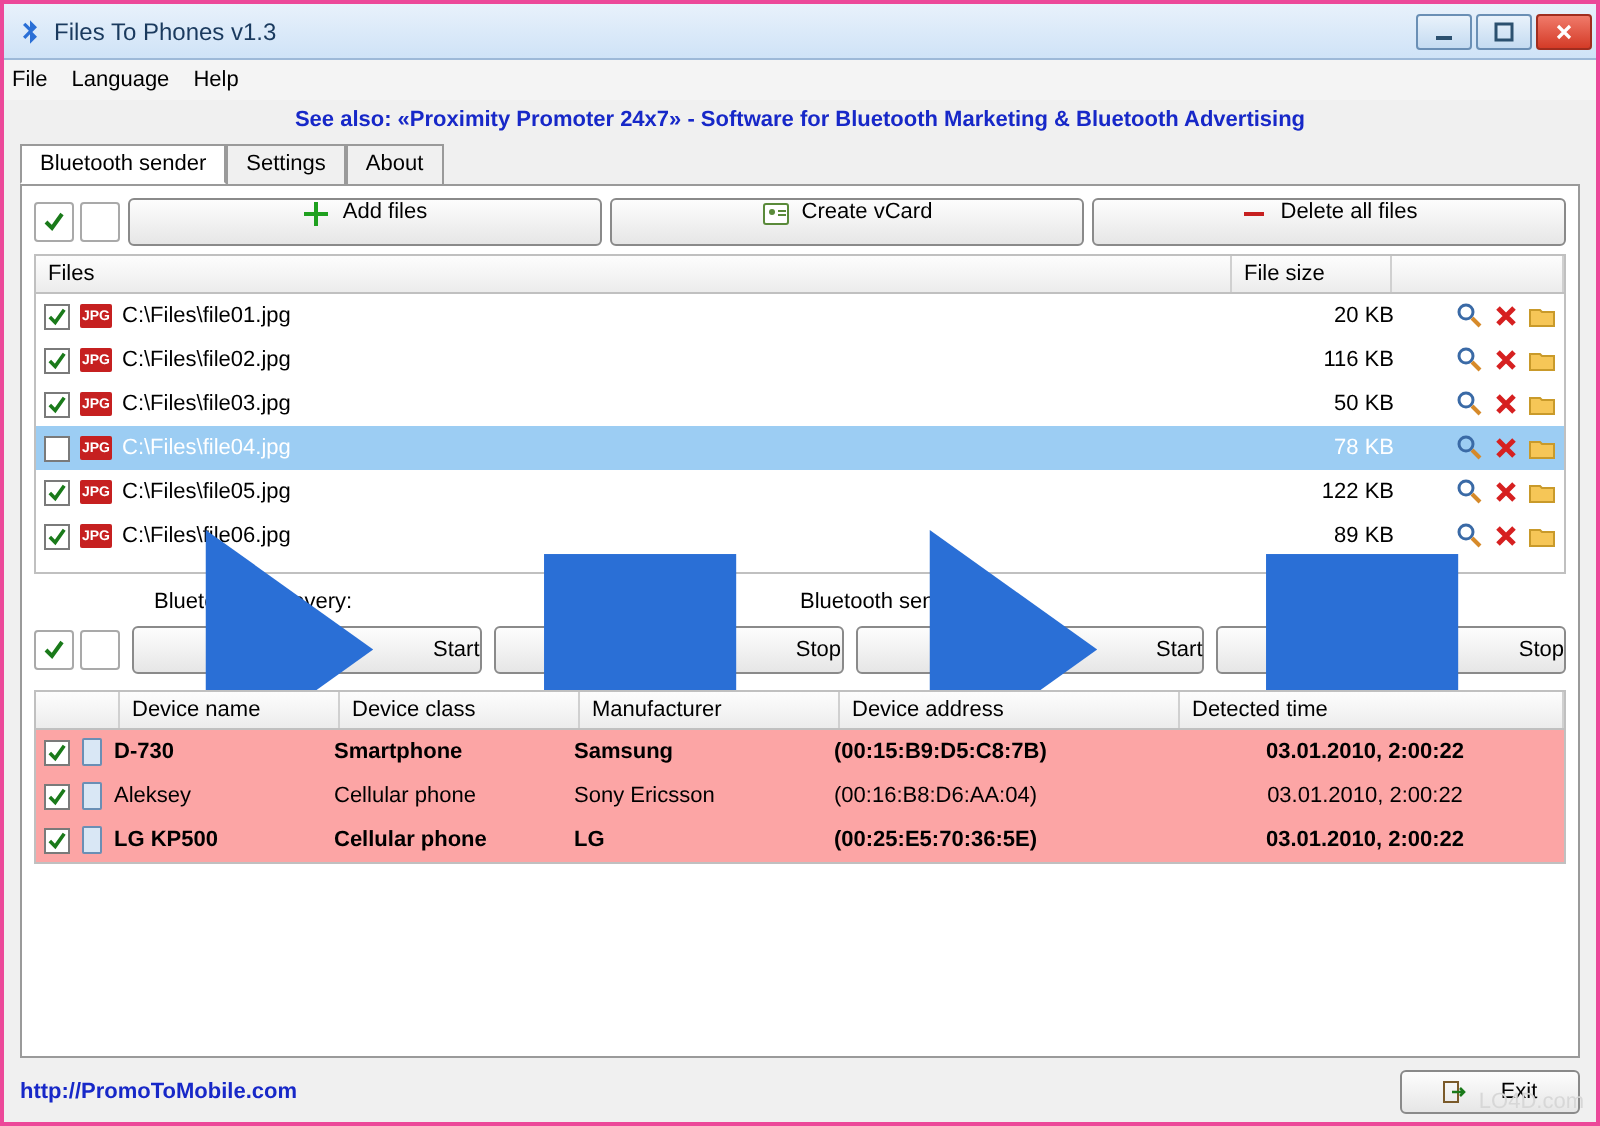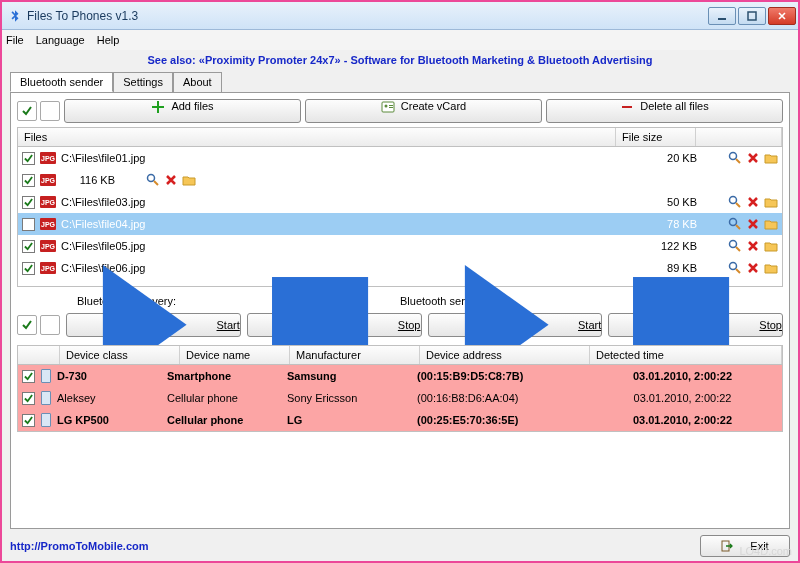--- a/index.html
+++ b/index.html
@@ -48,21 +48,21 @@
 .file-row .path { flex:1; }
 .file-row .size { width:60px; text-align:right; padding-right:6px; }
 .file-row .actions { width:70px; display:flex; gap:4px; justify-content:flex-end; }
 .act-ico { width:14px; height:14px; cursor:pointer; }
 
 .section-labels { display:flex; padding: 4px 60px 2px 60px; }
 .section-labels .lbl { flex:1; }
 
 .discovery-row { display:flex; gap:6px; align-items:center; }
 .discovery-row .half { flex:1; display:flex; gap:6px; }
-.medbtn { flex:1; height:24px; border:1px solid #8a8a8a; border-radius:3px; background:linear-gradient(#fdfdfd,#e6e6e6); display:flex; align-items:center; justify-content:center; gap:6px; cursor:pointer;text-decoration:underline; }
+.medbtn { flex:1; height:24px; border:1px solid #8a8a8a; border-radius:3px; background:linear-gradient(#fdfdfd,#e6e6e6); display:flex; align-items:center; justify-content:center; gap:6px; cursor:pointer; }
 
 .dev-header { display:flex; background:linear-gradient(#fdfdfd,#ececec); border:1px solid #c0c0c0; height:20px; align-items:center; margin-top:4px; }
 .dev-header .col { padding: 0 6px; border-right:1px solid #d0d0d0; height:100%; display:flex; align-items:center; }
 .dev-list { border:1px solid #c0c0c0; border-top:none; background:#fca5a5; }
 .dev-row { display:flex; align-items:center; height:22px; padding:0 4px; }
 .dev-row.bold { font-weight:bold; }
 .dev-row .chk { width:13px; height:13px; border:1px solid #7a7a7a; background:#fff; display:flex; align-items:center; justify-content:center; margin-right:6px; }
 .dev-row .chk.on svg { width:9px; height:9px; }
 .phone-icon { width:10px; height:14px; background:#d9e7f5; border:1px solid #6a8fb5; border-radius:1px; margin-right:6px; }
 .dc-name { width:110px; }
@@ -184,20 +184,21 @@
               </svg>
             </div>
           </div>
           <div class="file-row">
             <div class="chk on">
               <svg viewBox="0 0 10 10">
                 <path d="M1 5l3 3 5-7" stroke="#1a7a1a" stroke-width="2" fill="none"></path>
               </svg>
             </div>
             <div class="jpg-icon">JPG</div>
+            <div class="path">C:\Files\file02.jpg</div>
             <div class="size">116 KB</div>
             <div class="actions">
               <svg class="act-ico" viewBox="0 0 14 14">
                 <circle cx="5" cy="5" r="3.5" fill="none" stroke="#3a6aa6" stroke-width="1.5"></circle>
                 <path d="M8 8l4 4" stroke="#d68a2a" stroke-width="2"></path>
               </svg>
               <svg class="act-ico" viewBox="0 0 14 14">
                 <path d="M3 3l8 8M11 3l-8 8" stroke="#d62020" stroke-width="2.5"></path>
               </svg>
               <svg class="act-ico" viewBox="0 0 14 14">
@@ -332,22 +333,22 @@
               <rect x="2" y="2" width="8" height="8" fill="#2a6fd6"></rect>
             </svg>
           <span>Stop</span>
         </div>
       </div>
     </div>
 
     <div>
       <div class="dev-header">
         <div class="col" style="width:42px"></div>
+        <div class="col dc-name">Device name</div>
         <div class="col dc-class">Device class</div>
-        <div class="col dc-name">Device name</div>
         <div class="col dc-manu">Manufacturer</div>
         <div class="col dc-addr">Device address</div>
         <div class="col dc-time">Detected time</div>
       </div>
       <div class="dev-list" id="dev-list">
           <div class="dev-row bold">
             <div class="chk on">
               <svg viewBox="0 0 10 10">
                 <path d="M1 5l3 3 5-7" stroke="#1a7a1a" stroke-width="2" fill="none"></path>
               </svg>

